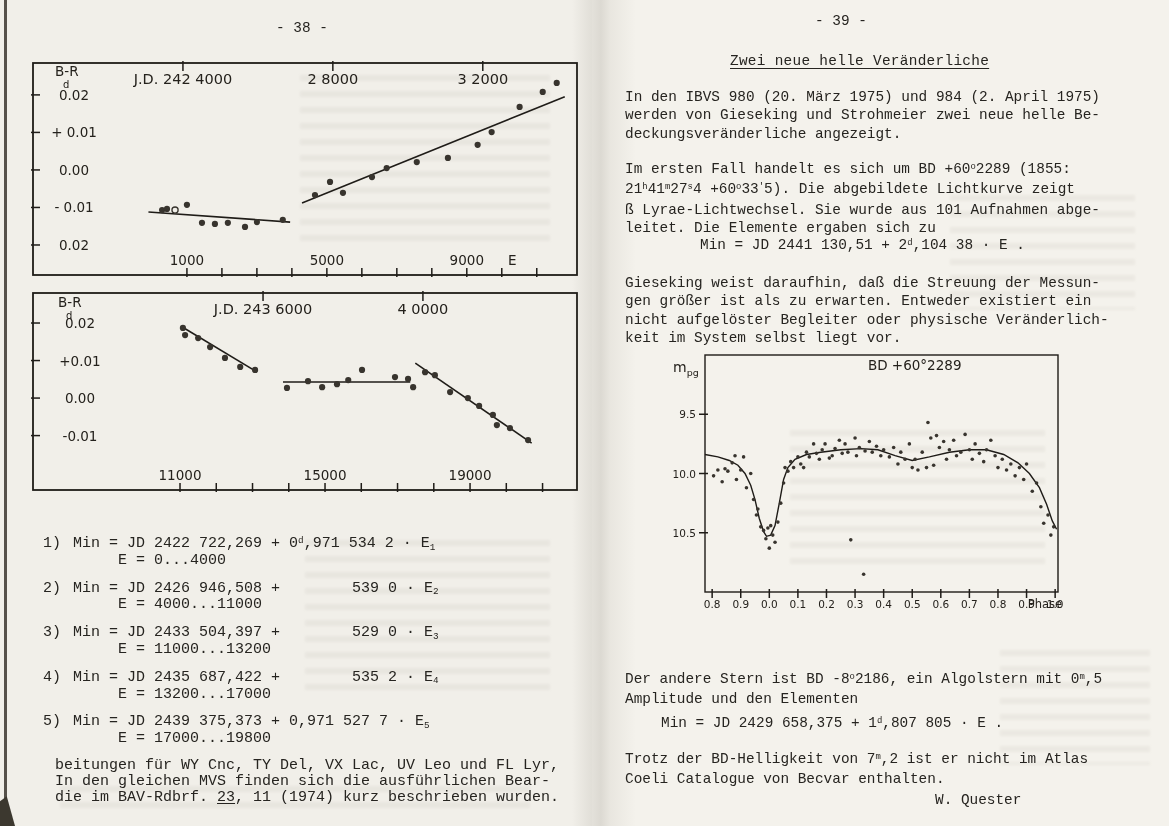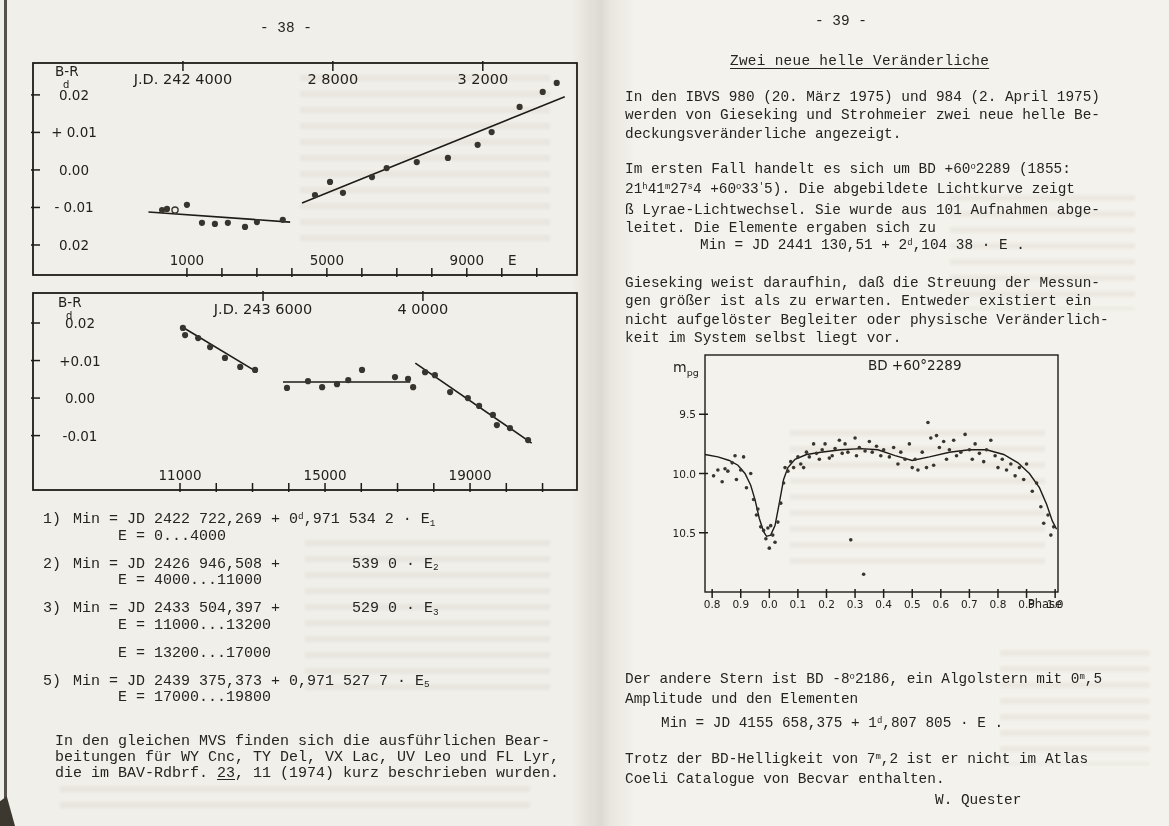--- a/index.html
+++ b/index.html
@@ -15,21 +15,21 @@
   #gutter{position:absolute;top:0;bottom:0;left:572px;width:64px;
     background:linear-gradient(90deg,rgba(0,0,0,0) 0%,rgba(95,88,76,0.16) 45%,rgba(120,112,98,0.09) 60%,rgba(0,0,0,0) 100%);
     pointer-events:none;z-index:3;}
   #scan-edge{position:absolute;top:0;bottom:0;left:4px;width:3px;background:#56514a;z-index:3;}
   #corner-mark{position:absolute;left:0;top:793px;width:15px;height:33px;background:#3c382f;
     clip-path:polygon(0 100%,100% 100%,45% 10%,0 25%);z-index:3;}
   .bleed{position:absolute;z-index:0;pointer-events:none;opacity:.55;
     background:repeating-linear-gradient(180deg,rgba(128,120,104,0.14) 0 6px,rgba(0,0,0,0) 6px 16px);
     filter:blur(1.5px);}
   .txt{position:absolute;z-index:2;}
-  .mono-l{font-size:15px;line-height:15.8px;}
+  .mono-l{font-size:15px;line-height:15.8px;margin-top:24px;}
   .mono-r{font-size:14.4px;line-height:18.4px;}
   .line{white-space:pre;}
   .rs-sup{font-size:0.62em;position:relative;top:-0.45em;}
   .rs-sub{font-size:0.62em;position:relative;top:0.28em;}
   .rs-u{text-decoration:underline;text-underline-offset:2px;}
   #right-title{text-decoration:underline;text-underline-offset:3px;letter-spacing:0.3px;}
   .formula-item{margin-bottom:12px;}
   .formula-item .num{display:inline-block;width:30px;}
   .formula-item .erange{margin-left:75px;}
   svg.chart{position:absolute;z-index:1;}
@@ -45,21 +45,21 @@
 <div class="bleed" style="left:305px;top:540px;width:245px;height:150px;"></div>
 <div class="bleed" style="left:60px;top:786px;width:470px;height:26px;"></div>
 <div class="bleed" style="left:790px;top:430px;width:255px;height:140px;"></div>
 <div class="bleed" style="left:1000px;top:650px;width:150px;height:115px;"></div>
 <div class="bleed" style="left:950px;top:195px;width:185px;height:115px;"></div>
 
 <div id="gutter"></div>
 <div id="scan-edge"></div>
 <div id="corner-mark"></div>
 
-<div class="txt mono-r" style="left:260px;top:19px;">- 38 -</div>
+<div class="txt mono-r" style="left:276px;top:19px;">- 38 -</div>
 
 <svg class="chart" id="chart-0" width="548" height="216" style="left:31px;top:61px;">
     <rect x="2" y="2" width="544" height="212" fill="none" stroke="#1f1c18" stroke-width="1.8"></rect>
     <line x1="-2" y1="33.89380530973452" x2="9" y2="33.89380530973452" stroke="#1f1c18" stroke-width="1.5"></line>
     <text x="43" y="38.89380530973452" font-size="13.5" text-anchor="middle">0.02</text>
     <line x1="-2" y1="71.41592920353982" x2="9" y2="71.41592920353982" stroke="#1f1c18" stroke-width="1.5"></line>
     <text x="43" y="76.41592920353982" font-size="13.5" text-anchor="middle">+ 0.01</text>
     <line x1="-2" y1="108.93805309734513" x2="9" y2="108.93805309734513" stroke="#1f1c18" stroke-width="1.5"></line>
     <text x="43" y="113.93805309734513" font-size="13.5" text-anchor="middle">0.00</text>
     <line x1="-2" y1="146.46017699115043" x2="9" y2="146.46017699115043" stroke="#1f1c18" stroke-width="1.5"></line>
@@ -182,31 +182,32 @@
   </div>
   <div class="formula-item">
     <div class="line"><span class="num">2)</span><span><span>Min = JD 2426 946,508 +        539 0 · E</span><span class="rs-sub">2</span></span></div>
     <div class="line erange">E = 4000...11000</div>
   </div>
   <div class="formula-item">
     <div class="line"><span class="num">3)</span><span><span>Min = JD 2433 504,397 +        529 0 · E</span><span class="rs-sub">3</span></span></div>
     <div class="line erange">E = 11000...13200</div>
   </div>
   <div class="formula-item">
+    <div class="line"><span class="num">4)</span><span><span>Min = JD 2435 687,422 +        535 2 · E</span><span class="rs-sub">4</span></span></div>
     <div class="line erange">E = 13200...17000</div>
   </div>
   <div class="formula-item">
     <div class="line"><span class="num">5)</span><span><span>Min = JD 2439 375,373 + 0,971 527 7 · E</span><span class="rs-sub">5</span></span></div>
     <div class="line erange">E = 17000...19800</div>
   </div>
 </div>
 
 <div class="txt mono-l" style="left:55px;top:734px;">
+  <div class="line"><span>beitungen für WY Cnc, TY Del, VX Lac, UV Leo und FL Lyr,</span></div>
   <div class="line"><span>In den gleichen MVS finden sich die ausführlichen Bear-</span></div>
-  <div class="line"><span>beitungen für WY Cnc, TY Del, VX Lac, UV Leo und FL Lyr,</span></div>
   <div class="line"><span>die im BAV-Rdbrf. </span><span class="rs-u">23</span><span>, 11 (1974) kurz beschrieben wurden.</span></div>
 </div>
 
 <div class="txt mono-r" style="left:815px;top:12px;">- 39 -</div>
 
 <div class="txt mono-r" id="right-title" style="left:730px;top:52px;">Zwei neue helle Veränderliche</div>
 
 <div class="txt mono-r" style="left:625px;top:88px;">
   <div class="line"><span>In den IBVS 980 (20. März 1975) und 984 (2. April 1975)</span></div>
   <div class="line"><span>werden von Gieseking und Strohmeier zwei neue helle Be-</span></div>
@@ -371,20 +372,20 @@
     <circle cx="387.995951417004" cy="168.97499999999997" r="1.8" fill="#38342e"></circle>
     <circle cx="390.8542510121457" cy="189.11999999999995" r="1.8" fill="#38342e"></circle>
     <circle cx="393.7125506072874" cy="180.8249999999999" r="1.8" fill="#38342e"></circle>
   </svg>
 
 <div class="txt mono-r" style="left:625px;top:670px;">
   <div class="line"><span>Der andere Stern ist BD -8</span><span class="rs-sup">o</span><span>2186, ein Algolstern mit 0</span><span class="rs-sup">m</span><span>,5</span></div>
   <div class="line"><span>Amplitude und den Elementen</span></div>
 </div>
 
-<div class="txt mono-r line" style="left:661px;top:714px;"><span>Min = JD 4155 658,375 + 1</span><span class="rs-sup">d</span><span>,807 805 · E .</span></div>
+<div class="txt mono-r line" style="left:661px;top:714px;"><span>Min = JD 2429 658,375 + 1</span><span class="rs-sup">d</span><span>,807 805 · E .</span></div>
 
 <div class="txt mono-r" style="left:625px;top:750px;">
   <div class="line"><span>Trotz der BD-Helligkeit von 7</span><span class="rs-sup">m</span><span>,2 ist er nicht im Atlas</span></div>
   <div class="line"><span>Coeli Catalogue von Becvar enthalten.</span></div>
 </div>
 
 <div class="txt mono-r" style="left:935px;top:791px;text-align:center;">W. Quester</div>
 
 </body></html>

